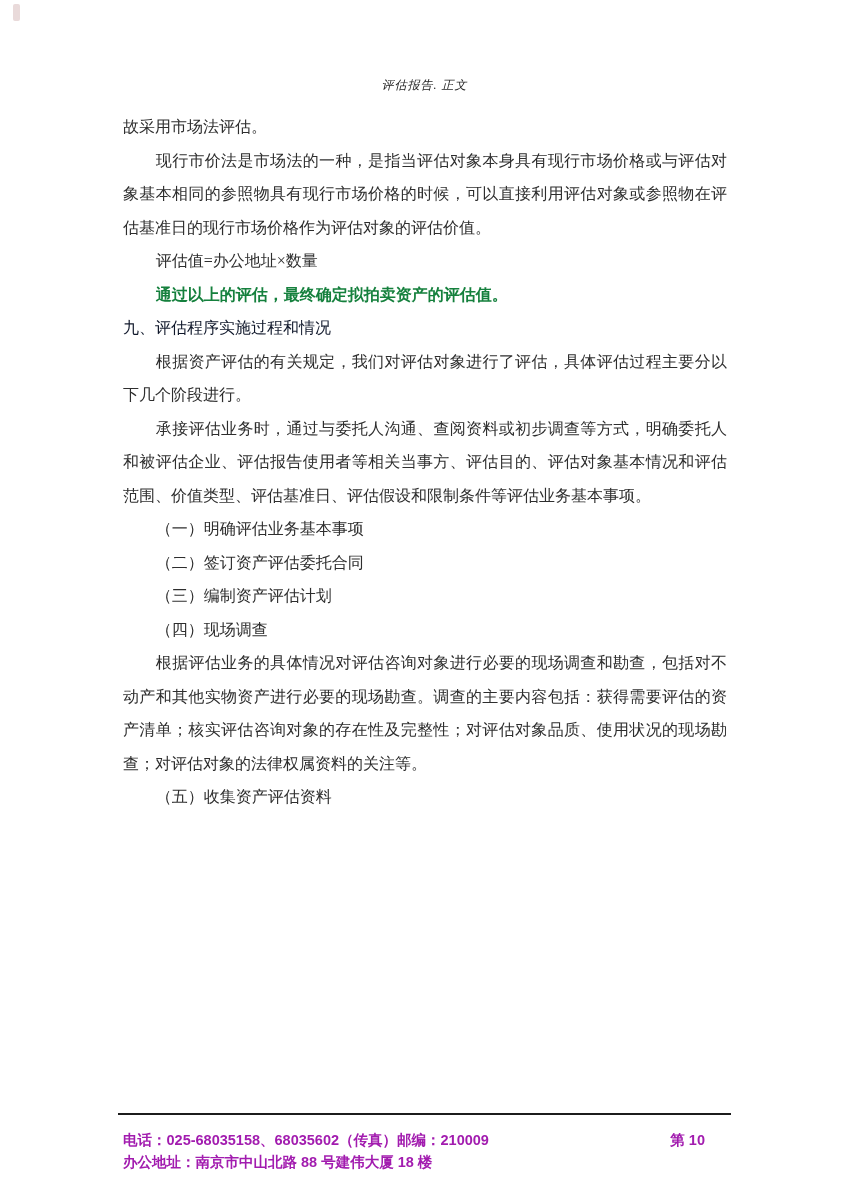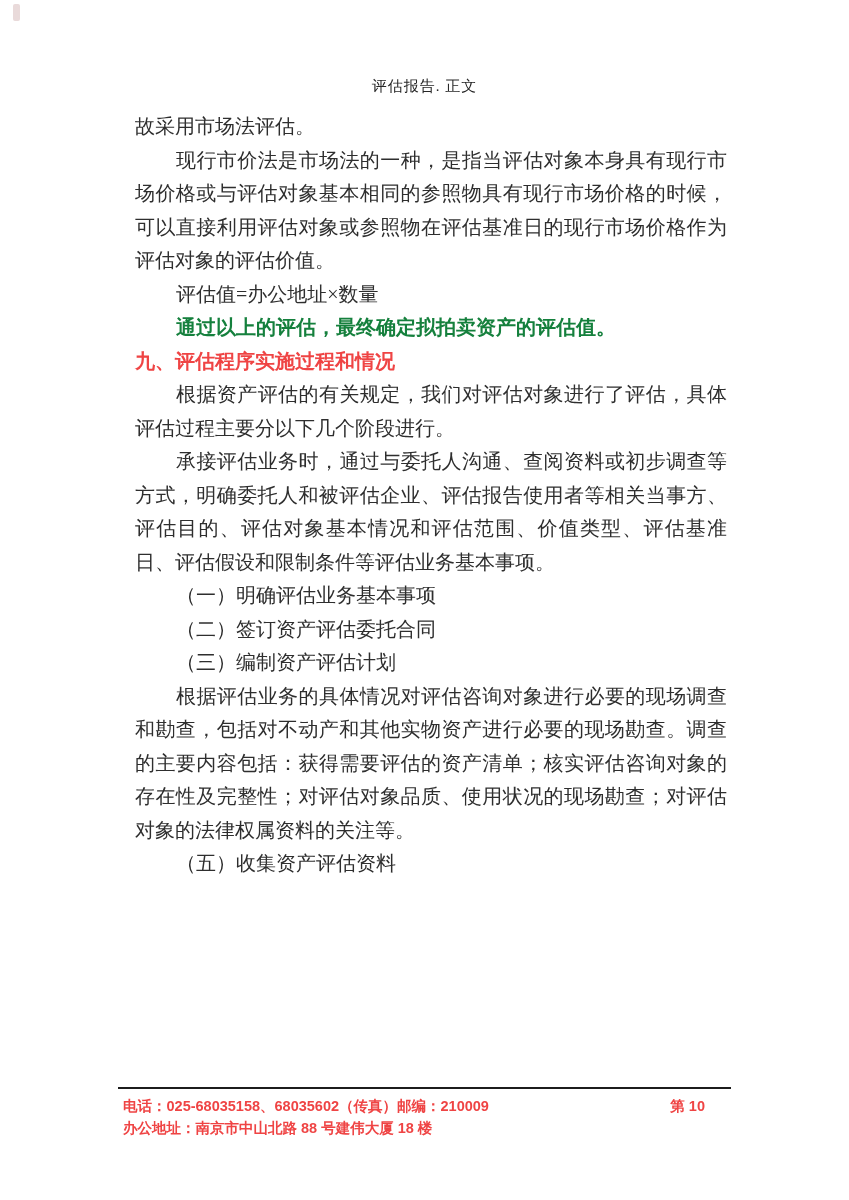--- a/index.html
+++ b/index.html
@@ -21,51 +21,51 @@
     height: 17px;
     background: #e9dada;
     border-radius: 2px;
   }
   .doc-title {
     position: absolute;
     top: 77px;
     left: 0;
     width: 100%;
     text-align: center;
-    font-size: 15px;
+    font-size: 12px;
     letter-spacing: 1px;
     color: #262626;
+    font-style: italic;
   }
   .doc-body {
     position: absolute;
     top: 110px;
     left: 123px;
     width: 604px;
   }
   .para {
-    font-size: 20px;
+    font-size: 16px;
     line-height: 33.5px;
     text-align: justify;
     color: #2e2e2e;
-    margin-left: 12px;
   }
   .para.indent { text-indent: 2.05em; }
   .para.bold { font-weight: 700; color: #15803d; }
-  .para.heading { font-weight: 700; color: #ef4444; }
+  .para.heading { font-weight: 400; color: #0f172a; }
   .doc-footer {
     position: absolute;
-    top: 1087px;
+    top: 1113px;
     left: 118px;
     width: 613px;
     border-top: 2px solid #1c1c1c;
-    padding-top: 7px;
+    padding-top: 15px;
     font-family: "Liberation Sans", "DejaVu Sans", sans-serif;
     font-weight: 700;
     font-size: 14.5px;
-    color: #ef4444;
+    color: #a21caf;
   }
   .footer-row {
     display: flex;
     justify-content: space-between;
     line-height: 21.5px;
     padding-left: 5px;
   }
   .footer-line2 {
     line-height: 21.5px;
     padding-left: 5px;
@@ -90,20 +90,21 @@
   <p class="para ">故采用市场法评估。</p>
       <p class="para indent">现行市价法是市场法的一种，是指当评估对象本身具有现行市场价格或与评估对象基本相同的参照物具有现行市场价格的时候，可以直接利用评估对象或参照物在评估基准日的现行市场价格作为评估对象的评估价值。</p>
       <p class="para indent">评估值=办公地址×数量</p>
       <p class="para indent bold">通过以上的评估，最终确定拟拍卖资产的评估值。</p>
       <p class="para heading">九、评估程序实施过程和情况</p>
       <p class="para indent">根据资产评估的有关规定，我们对评估对象进行了评估，具体评估过程主要分以下几个阶段进行。</p>
       <p class="para indent">承接评估业务时，通过与委托人沟通、查阅资料或初步调查等方式，明确委托人和被评估企业、评估报告使用者等相关当事方、评估目的、评估对象基本情况和评估范围、价值类型、评估基准日、评估假设和限制条件等评估业务基本事项。</p>
       <p class="para indent">（一）明确评估业务基本事项</p>
       <p class="para indent">（二）签订资产评估委托合同</p>
       <p class="para indent">（三）编制资产评估计划</p>
+      <p class="para indent">（四）现场调查</p>
       <p class="para indent">根据评估业务的具体情况对评估咨询对象进行必要的现场调查和勘查，包括对不动产和其他实物资产进行必要的现场勘查。调查的主要内容包括：获得需要评估的资产清单；核实评估咨询对象的存在性及完整性；对评估对象品质、使用状况的现场勘查；对评估对象的法律权属资料的关注等。</p>
       <p class="para indent">（五）收集资产评估资料</p>
     </div>
 
   <div class="doc-footer">
     <div class="footer-row">
       <span>电话：025-68035158、68035602（传真）邮编：210009</span>
       <span class="page-number">第 10</span>
     </div>
     <div class="footer-line2">办公地址：南京市中山北路 88 号建伟大厦 18 楼</div>

